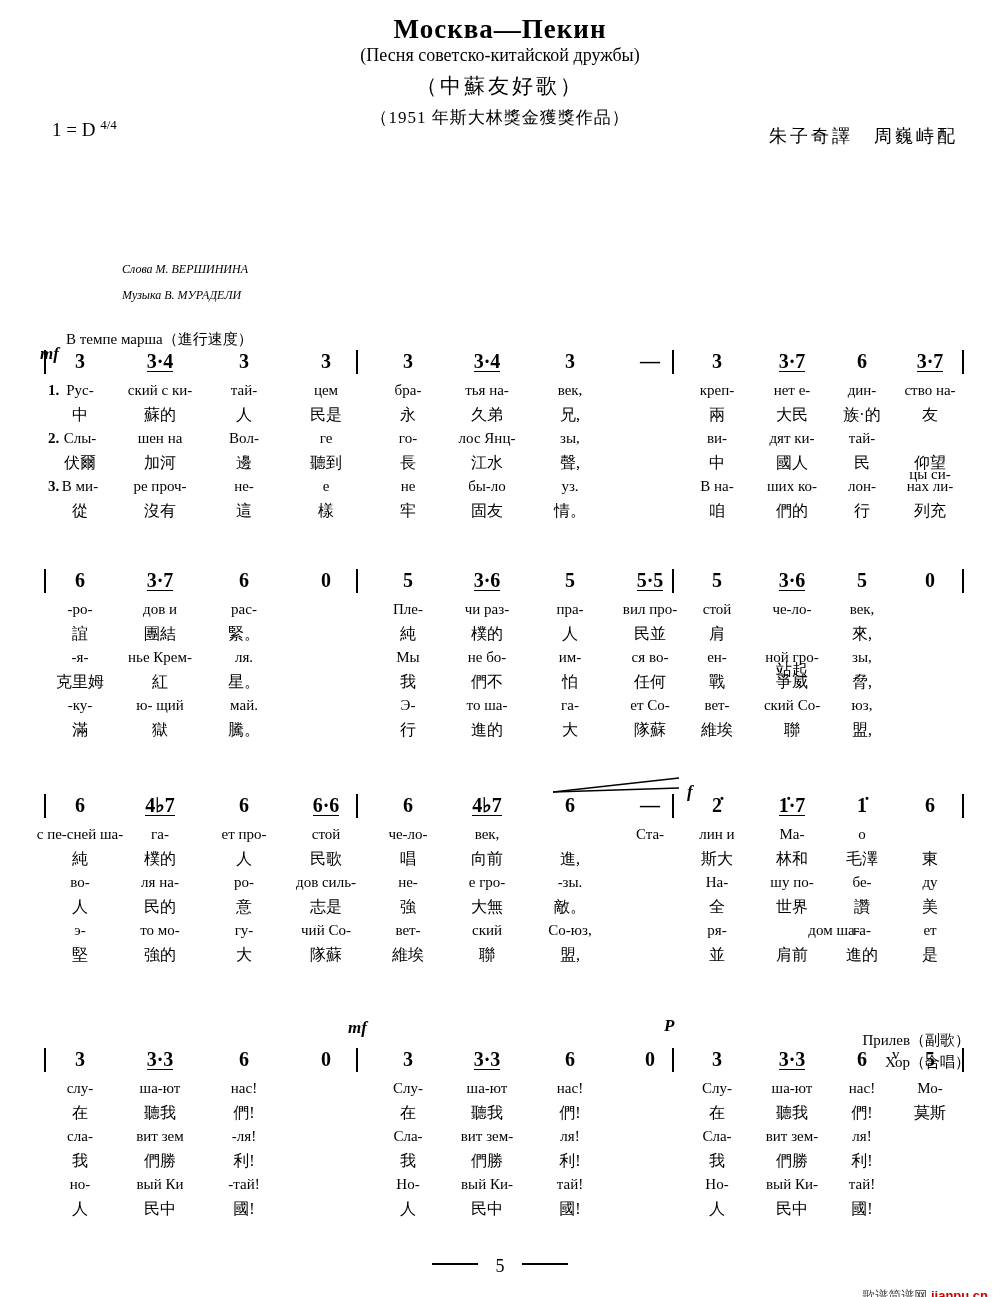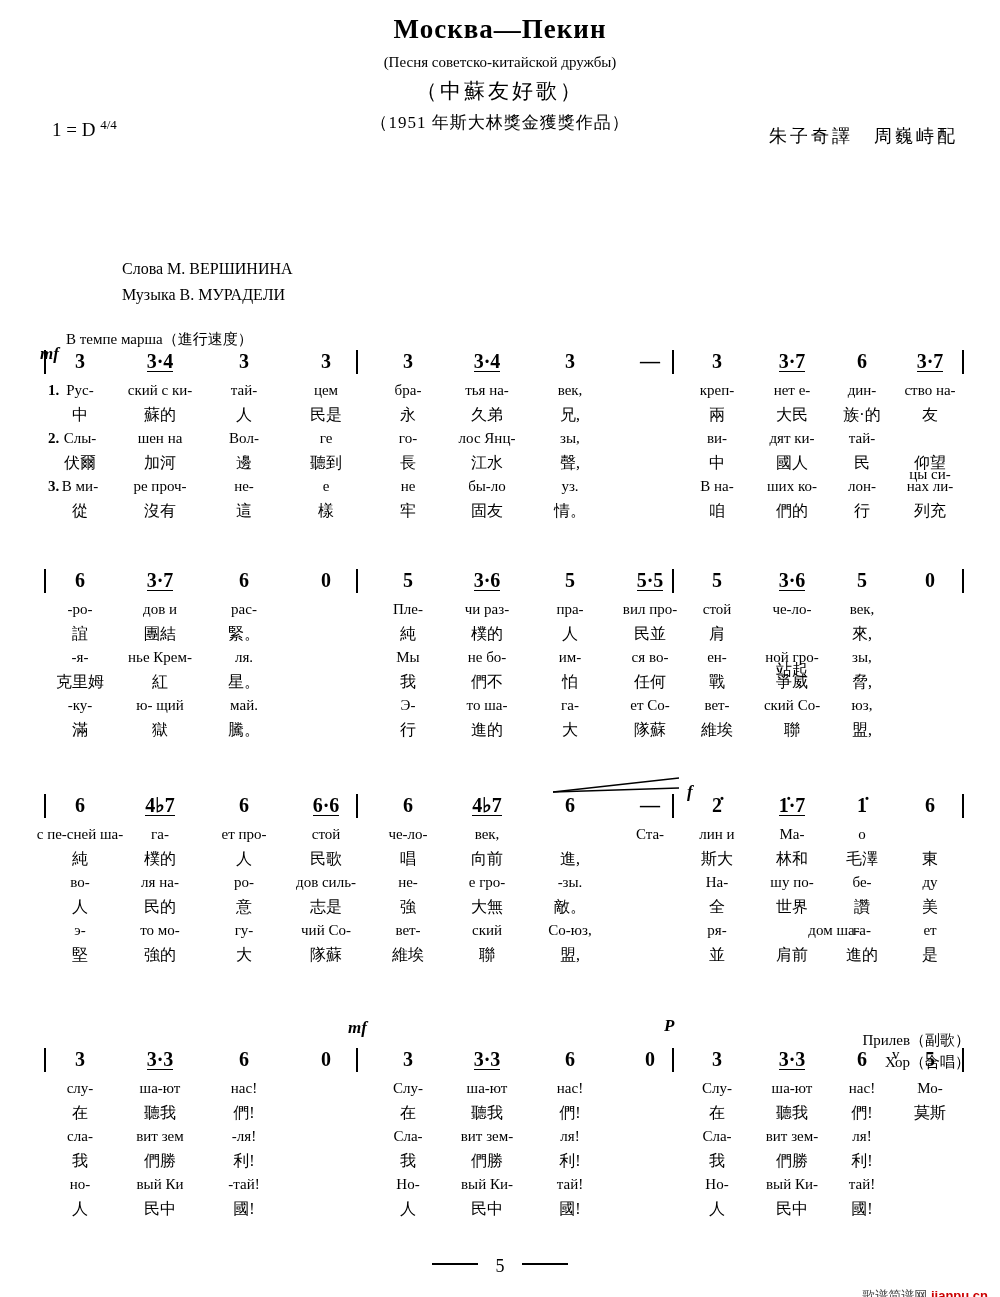--- a/index.html
+++ b/index.html
@@ -17,22 +17,21 @@
   .title-ru{
     text-align:center;
     font-family:"Liberation Serif", serif;
     font-size:27px;
     font-weight:bold;
     letter-spacing:1px;
     margin-top:14px;
   }
   .subtitle-ru{
     text-align:center;
-    font-size:15px;
-    margin-top:9px;
+    font-size:18px;
     font-family:"Liberation Serif", serif;
   }
   .title-cn{
     text-align:center;
     font-size:40px;
     font-weight:bold;
     letter-spacing:6px;
     margin-top:8px;
   }
   .subtitle-cn{
@@ -54,21 +53,21 @@
     font-family:"Liberation Serif", serif;
   }
   .keysig sup{font-size:13px;}
   .credit-cn-right{
     position:absolute;right:42px;top:110px;
     font-size:18px;letter-spacing:3px;
   }
 
   .credits-left{
     position:absolute;left:122px;top:242px;
-    font-size:16px;line-height:26px;
+    font-size:12px;line-height:26px;font-style:italic;
   }
   .credits-cn{
     position:absolute;left:620px;top:242px;
     font-size:17px;line-height:27px;letter-spacing:5px;
   }
 
   .tempo{
     position:absolute;left:66px;top:316px;
     font-size:15px;
   }

